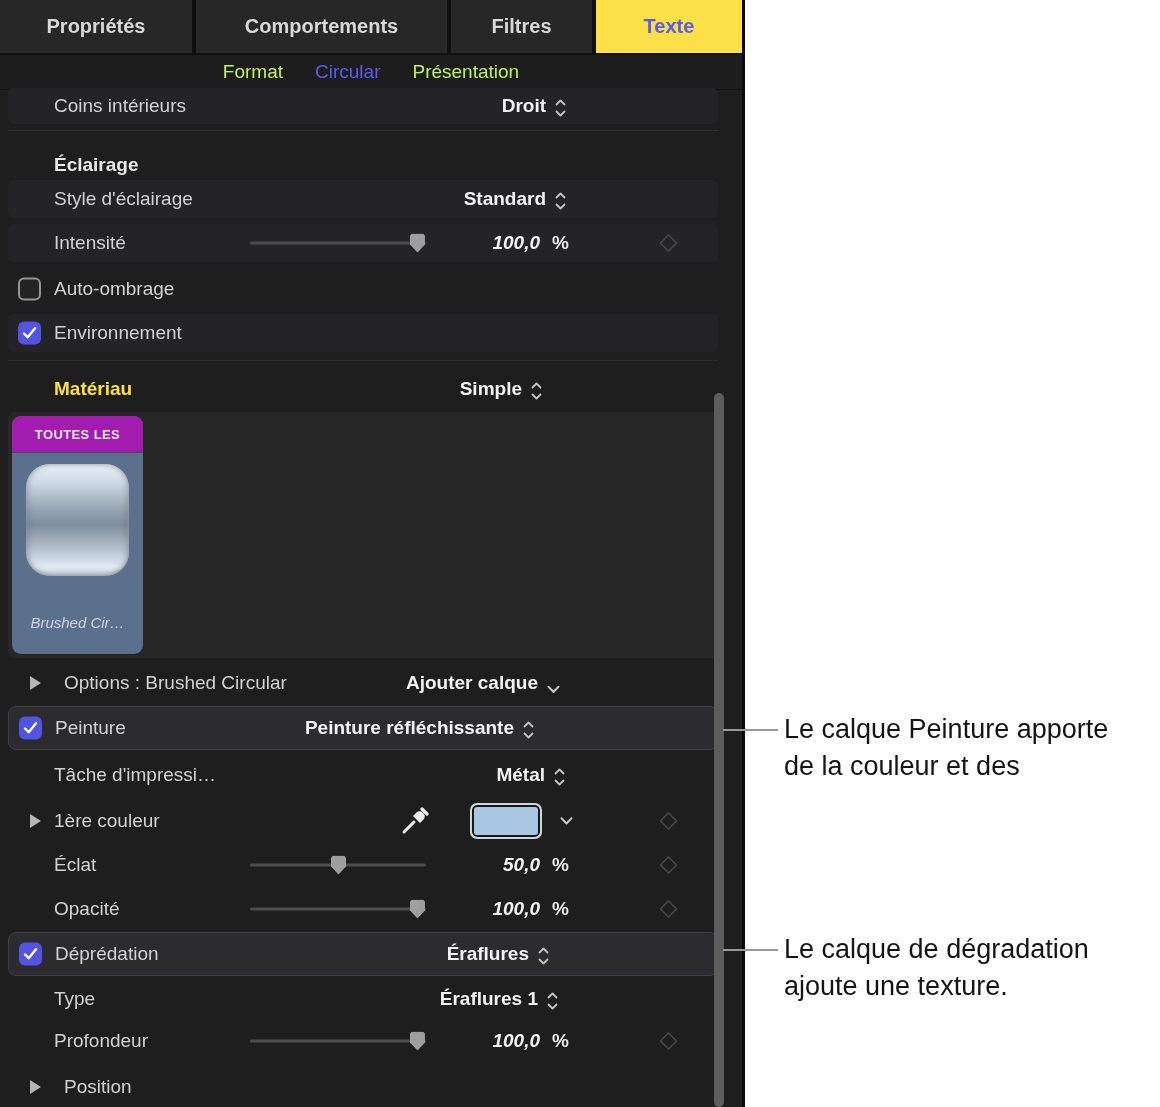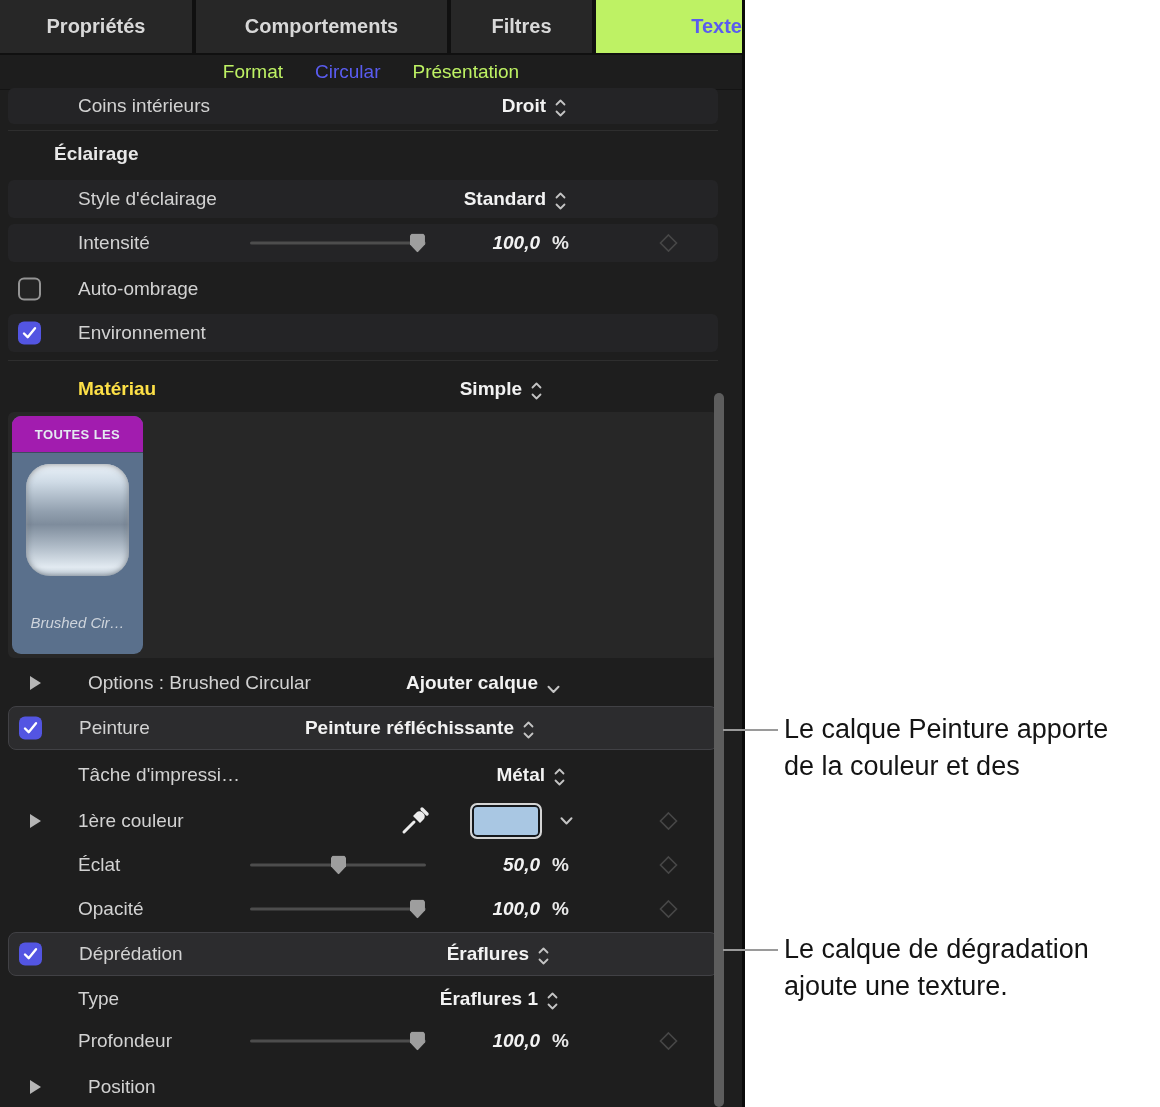--- a/index.html
+++ b/index.html
@@ -5,35 +5,35 @@
   * { margin:0; padding:0; box-sizing:border-box; }
   html,body { width:1160px; height:1107px; background:#ffffff; font-family:"Liberation Sans", sans-serif; overflow:hidden; }
   #stage { position:relative; width:1160px; height:919px; background:#ffffff; }
 
   
   #panel { position:absolute; left:0; top:0; width:745px; height:1107px; background:#1e1e1e; border-right:3px solid #0b0b0b; overflow:hidden; }
 
   
   .tabbar { position:absolute; left:0; top:0; width:742px; height:55px; background:#101010; }
   .tabseg { position:absolute; top:0; height:53px; background:#272727; display:flex; align-items:center; justify-content:center; cursor:default; }
-  .tabseg.sel { background:#bef264;justify-content:flex-end; }
+  .tabseg.sel { background:#fde047; }
   .tabseg span { font-size:20px; font-weight:bold; color:#d8d8d8; }
   .tabseg.sel span { color:#5a5cf0; }
   .t1{left:0;width:192px}.t2{left:196px;width:251px}.t3{left:451px;width:141px}.t4{left:596px;width:146px}
 
   
   .subtabs { position:absolute; left:0; top:55px; width:742px; height:35px; background:#1d1d1d; border-bottom:1px solid #141414; display:flex; align-items:center; justify-content:center; gap:32px; }
   .subtab { font-size:19px; color:#bef264; }
   .subtab.sel { color:#5a5cf0; }
 
   
   .row { position:absolute; left:8px; width:710px; height:38px; }
   .light { background:#242426; border-radius:6px; }
   .hl { background:#2c2c2e; border:1px solid #414145; border-radius:8px; }
-  .lbl { position:absolute; left:46px; top:50%; transform:translateY(-50%); font-size:19px; color:#d2d2d2; white-space:nowrap;margin-left:24px; }
+  .lbl { position:absolute; left:46px; top:50%; transform:translateY(-50%); font-size:19px; color:#d2d2d2; white-space:nowrap; }
   .lbl.bold { font-weight:bold; color:#fde047; }
   .lbl.x56 { left:56px; }
   .hdr { position:absolute; left:54px; font-size:19px; font-weight:bold; color:#e8e8e8; }
   .divider { position:absolute; left:8px; width:710px; height:1px; background:#2e2e2e; }
 
   
   .popup { position:absolute; top:50%; transform:translateY(-50%); display:flex; align-items:flex-end; gap:9px; cursor:default; }
   .popup .pv { font-size:19px; font-weight:bold; color:#f2f2f2; white-space:nowrap; }
   .pr152{right:152px}.pr158{right:158px}.pr160{right:160px}.pr168{right:168px}.pr176{right:176px}.pr183{right:183px}.pr153{right:153px}
 
@@ -116,21 +116,21 @@
         <span class="pv">Droit</span>
         <svg width="11" height="18" viewBox="0 0 11 18">
             <path d="M1.5 5.5 L5.5 1.5 L9.5 5.5" fill="none" stroke="#c4c4c4" stroke-width="1.8" stroke-linecap="round" stroke-linejoin="round"></path>
             <path d="M1.5 12.5 L5.5 16.5 L9.5 12.5" fill="none" stroke="#c4c4c4" stroke-width="1.8" stroke-linecap="round" stroke-linejoin="round"></path>
           </svg>
       </div>
     </div>
 
     <div class="divider" style="top:130px;"></div>
 
-    <div class="hdr" style="top:143px;">Éclairage</div>
+    <div class="hdr" style="top:154px;">Éclairage</div>
 
     <div class="row light" style="top:180px;">
       <span class="lbl">Style d'éclairage</span>
       <div class="popup pr152">
         <span class="pv">Standard</span>
         <svg width="11" height="18" viewBox="0 0 11 18">
             <path d="M1.5 5.5 L5.5 1.5 L9.5 5.5" fill="none" stroke="#c4c4c4" stroke-width="1.8" stroke-linecap="round" stroke-linejoin="round"></path>
             <path d="M1.5 12.5 L5.5 16.5 L9.5 12.5" fill="none" stroke="#c4c4c4" stroke-width="1.8" stroke-linecap="round" stroke-linejoin="round"></path>
           </svg>
       </div>

